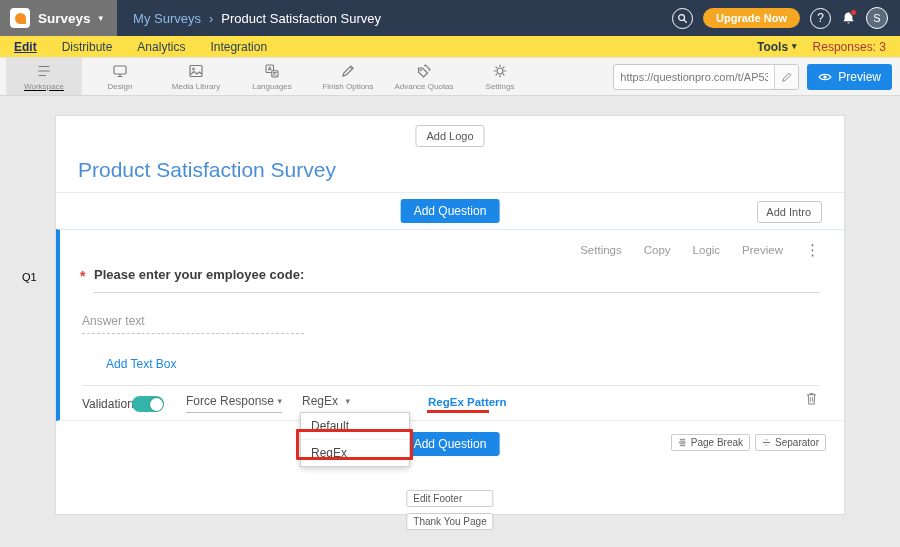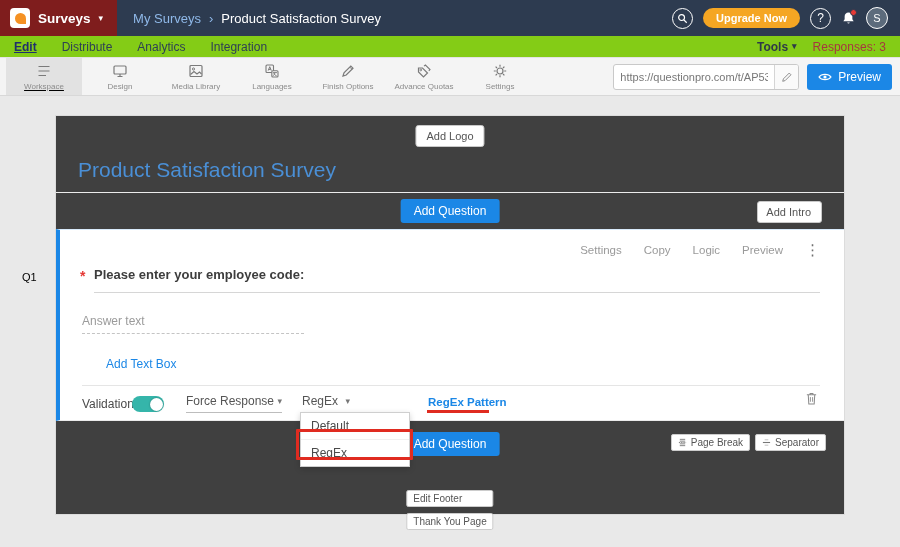--- a/index.html
+++ b/index.html
@@ -1,59 +1,59 @@
 <!DOCTYPE html>
 <html><head>
 <meta charset="utf-8">
 <style>
   * { margin:0; padding:0; box-sizing:border-box; font-family:"Liberation Sans", sans-serif; }
   html,body { width:900px; height:547px; }
   body { position:relative; background:#e9e9e9; overflow:hidden; }
 
   
   .navbar { position:absolute; top:0; left:0; right:0; height:36px; background:#2d3b50; display:flex; align-items:center; color:#fff; z-index:20; }
-  .brand { height:36px; background:#7f1d1d; display:flex; align-items:center; gap:8px; padding:0 14px 0 10px; cursor:pointer; }
+  .brand { height:36px; background:#737373; display:flex; align-items:center; gap:8px; padding:0 14px 0 10px; cursor:pointer; }
   .logo-tile { width:20px; height:20px; background:#fff; border-radius:4px; display:flex; align-items:center; justify-content:center; }
   .logo-bubble { width:11px; height:11px; background:#f59123; border-radius:50% 50% 50% 0; transform:rotate(-90deg); }
   .brand-label { font-size:13.5px; font-weight:bold; }
   .caret { font-size:9px; line-height:1; }
   .breadcrumb { display:flex; align-items:center; gap:8px; margin-left:16px; font-size:13px; }
   .bc-parent { color:#8fb8e8; cursor:pointer; }
   .bc-sep { color:#8fb8e8; }
   .bc-current { color:#fff; }
   .nav-right { margin-left:auto; display:flex; align-items:center; gap:10px; padding-right:12px; }
   .icon-circle { width:21px; height:21px; border:1.5px solid #fff; border-radius:50%; display:flex; align-items:center; justify-content:center; font-size:12px; color:#fff; cursor:pointer; }
   .upgrade-btn { background:#f5a623; color:#fff; font-size:11px; font-weight:bold; padding:4px 13px; border:none; border-radius:12px; cursor:pointer; }
   .bell-wrap { position:relative; cursor:pointer; display:flex; align-items:center; }
   .bell-dot { position:absolute; top:-2px; right:-1px; width:7px; height:7px; background:#e53935; border-radius:50%; border:1px solid #2d3b50; }
   .avatar { width:22px; height:22px; border-radius:50%; background:#5c6b7c; border:1.5px solid #fff; display:flex; align-items:center; justify-content:center; font-size:11px; cursor:pointer; }
 
   
-  .tabbar { position:absolute; top:36px; left:0; right:0; height:22px; background:#84cc16; display:flex; align-items:center; padding:0 14px; border-bottom:1px solid #e3e3e3; font-size:12px; z-index:19; }
+  .tabbar { position:absolute; top:36px; left:0; right:0; height:22px; background:#fde047; display:flex; align-items:center; padding:0 14px; border-bottom:1px solid #e3e3e3; font-size:12px; z-index:19; }
   .tab { margin-right:25px; color:#2e4154; cursor:pointer; }
   .tab.active { color:#20306b; font-weight:bold; text-decoration:underline; }
   .tab-right { margin-left:auto; display:flex; align-items:center; gap:16px; }
   .tools { color:#2e3a47; font-weight:bold; display:flex; align-items:center; gap:4px; cursor:pointer; }
   .tools .caret { color:#2e3a47; font-size:9px; }
   .responses { color:#a6373f; }
 
   
   .toolbar { position:absolute; top:58px; left:0; right:0; height:38px; background:#f4f4f4; border-bottom:1px solid #d8d8d8; display:flex; align-items:stretch; padding-left:6px; z-index:18; }
   .tool-item { width:76px; display:flex; flex-direction:column; align-items:center; justify-content:center; gap:3px; cursor:pointer; }
   .tool-item.active { background:#e2e2e2;text-decoration:underline; }
   .tool-icon { width:16px; height:16px; display:block; }
   .tool-label { font-size:8px; color:#8b8b8b; white-space:nowrap; }
   .toolbar-right { margin-left:auto; display:flex; align-items:center; gap:8px; padding-right:8px; }
   .url-box { display:flex; align-items:center; height:26px; background:#fff; border:1px solid #c9c9c9; border-radius:3px; overflow:hidden; }
   .url-input { width:160px; border:none; outline:none; font-size:11px; color:#777; padding:0 6px; background:transparent; }
   .url-edit { width:24px; height:26px; border-left:1px solid #d5d5d5; display:flex; align-items:center; justify-content:center; cursor:pointer; background:#fafafa; }
   .preview-btn { display:flex; align-items:center; gap:6px; background:#1b87e6; color:#fff; font-size:12px; border:none; border-radius:3px; padding:6px 11px; cursor:pointer; }
 
   
-  .card { position:absolute; left:55px; top:115px; width:790px; height:400px; background:#404040; border:1px solid #dcdcdc; }
+  .card { position:absolute; left:55px; top:115px; width:790px; height:400px; background:#ffffff; border:1px solid #dcdcdc; }
   .q-number { position:absolute; left:22px; top:271px; font-size:11px; color:#000000; z-index:2; }
 
   .btn-ghost { background:#fff; border:1px solid #c9c9c9; border-radius:3px; font-size:11px; color:#555; padding:4px 10px; cursor:pointer; }
   .btn-primary { background:#1b87e6; color:#fff; border:none; border-radius:3px; font-size:12px; padding:5px 13px; cursor:pointer; }
   .btn-tiny { background:#fff; border:1px solid #ccc; border-radius:2px; font-size:10px; color:#555; padding:2px 6px; display:flex; align-items:center; gap:4px; cursor:pointer; }
 
   .add-logo { position:absolute; top:9px; left:50%; transform:translateX(-50%); }
   .survey-title { position:absolute; left:22px; top:42px; font-size:21px; color:#4a8fd6; font-weight:400; cursor:text; }
   .title-divider { position:absolute; left:0; right:0; top:76px; border-bottom:1px solid #ececec; }
   .add-question-1 { position:absolute; top:83px; left:50%; transform:translateX(-50%); }

